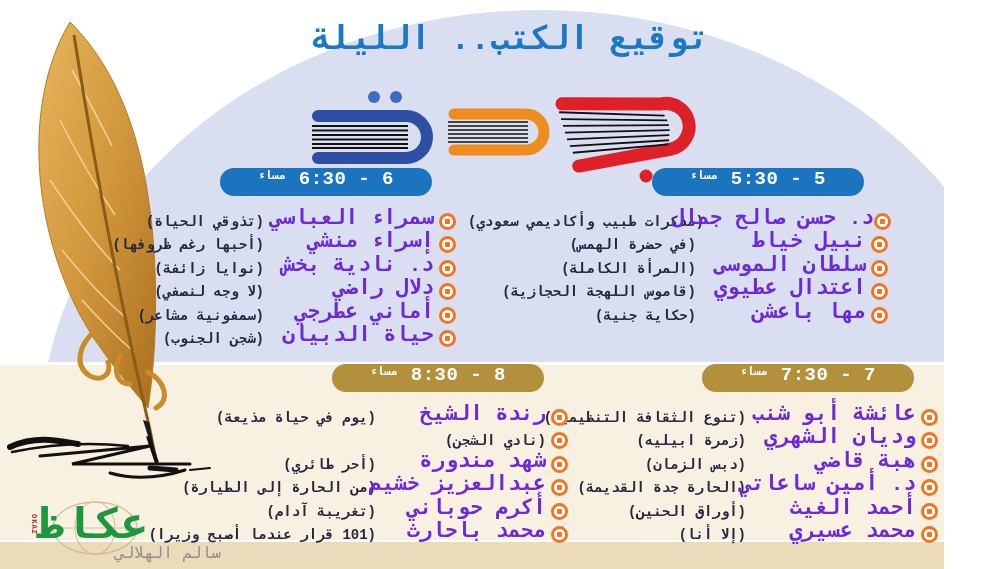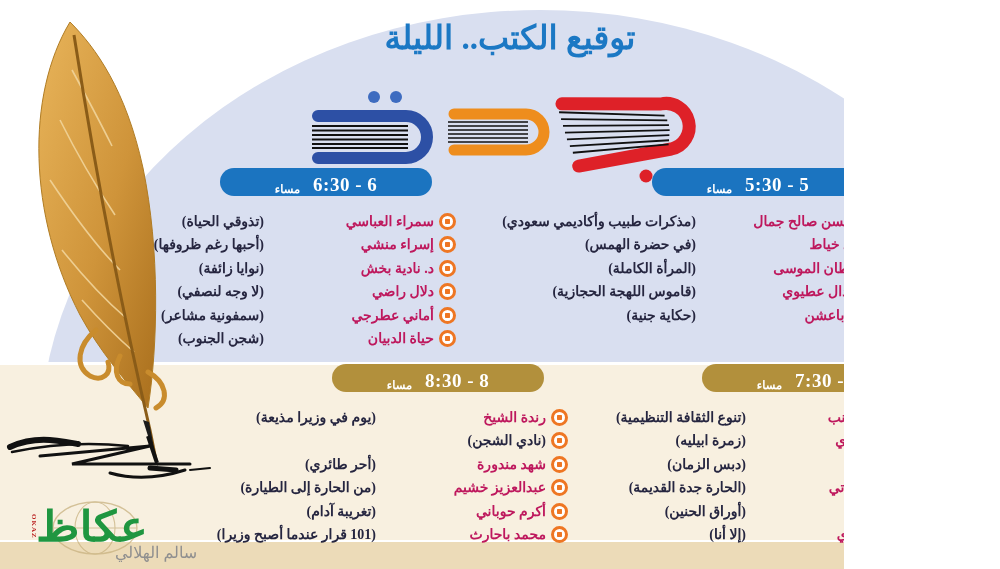--- a/index.html
+++ b/index.html
@@ -1,47 +1,47 @@
 <!DOCTYPE html>
 <html lang="ar"><head>
 <meta charset="utf-8">
 <style>
   html,body{margin:0;padding:0;}
-  .canvas{position:relative;width:844px;height:569px;overflow:hidden;background:#ffffff;
-          font-family:Liberation Serif, serif;}
+  .canvas{position:relative;width:944px;height:569px;overflow:hidden;background:#ffffff;
+          font-family:Liberation Mono, monospace;}
   
   .dome{position:absolute;left:40px;top:10px;width:1000px;height:860px;border-radius:50%;
         background:#d9dff0;z-index:1;}
   .cream{position:absolute;left:0;top:362px;width:1000px;height:178px;background:#f8f0e0;
          border-top:3px solid #fff;box-sizing:border-box;z-index:2;}
   .band{position:absolute;left:0;top:540px;width:1000px;height:29px;background:#ecdbb8;
         border-top:2px solid #fff;box-sizing:border-box;z-index:2;}
   .art{position:absolute;left:0;top:0;z-index:3;pointer-events:none;}
   
   .title{position:absolute;left:290px;top:18px;width:440px;text-align:center;z-index:5;
          font-size:33px;font-weight:bold;color:#1b78c4;direction:rtl;white-space:nowrap;}
   
   .books{position:absolute;left:298px;top:76px;width:418px;height:100px;z-index:5;}
   .books svg{position:absolute;}
   
   .session{position:absolute;width:424px;z-index:5;}
   #sec1{left:468px;top:168px;}
   #sec2{left:36px;top:168px;}
   #sec3{left:518px;top:364px;}
   #sec4{left:148px;top:364px;}
-  .pill{width:212px;height:28px;border-radius:14px;display:flex;direction:ltr;align-items:flex-end;
+  .pill{width:212px;height:28px;border-radius:14px;display:flex;direction:ltr;align-items:flex-start;
         justify-content:center;gap:13px;margin:0 28px 13px auto;color:#fff;}
   .blue .pill{background:#1b74c0;}
   .gold .pill{background:#b2903c;}
   .pill .t{font-size:19px;font-weight:bold;letter-spacing:.5px;}
   .pill .p{font-size:11.5px;font-weight:bold;}
   .row{display:flex;align-items:flex-end;height:20.5px;margin-bottom:3px;}
   .bk{flex:1;text-align:right;direction:rtl;font-size:14px;font-weight:bold;color:#262640;white-space:nowrap;}
   .nm{width:170px;padding-left:12px;box-sizing:border-box;text-align:right;direction:rtl;
-      font-size:14px;font-weight:bold;color:#be185d;white-space:nowrap;}
+      font-size:21px;font-weight:bold;color:#6d28d9;white-space:nowrap;}
   .blt{width:26px;display:flex;justify-content:center;}
   .ring{width:11px;height:11px;border-radius:50%;border:3px solid #ee7623;
         background:radial-gradient(circle,#ee7623 0 2.8px,#fff 3px);}
   
   .okaz{position:absolute;left:12px;top:500px;width:150px;height:68px;z-index:6;}
   .okaz .globe{position:absolute;left:28px;top:0;opacity:.75;}
   .okaz .word{position:absolute;left:24px;top:6px;font-size:42px;font-weight:bold;color:#1f9640;
               direction:rtl;transform:scaleX(1.12);transform-origin:left;line-height:1;}
   .okaz .latin{position:absolute;left:18px;top:14px;font-size:7px;font-weight:bold;color:#bb2222;
                writing-mode:vertical-rl;letter-spacing:1px;}
@@ -274,21 +274,21 @@
         </span>
       </div>
   </div>
 
   <div class="session gold" id="sec4">
     <div class="pill">
       <span class="p">مساء</span>
       <span class="t">8:30 - 8</span>
     </div>
     <div class="row">
-        <span class="bk">(يوم في وزيرا مذيعة)</span>
+        <span class="bk">(يوم في حياة مذيعة)</span>
         <span class="nm">رندة الشيخ</span>
         <span class="blt">
           <span class="ring"></span>
         </span>
       </div>
     <div class="row">
         <span class="bk">(نادي الشجن)</span>
         <span class="blt">
           <span class="ring"></span>
         </span>

